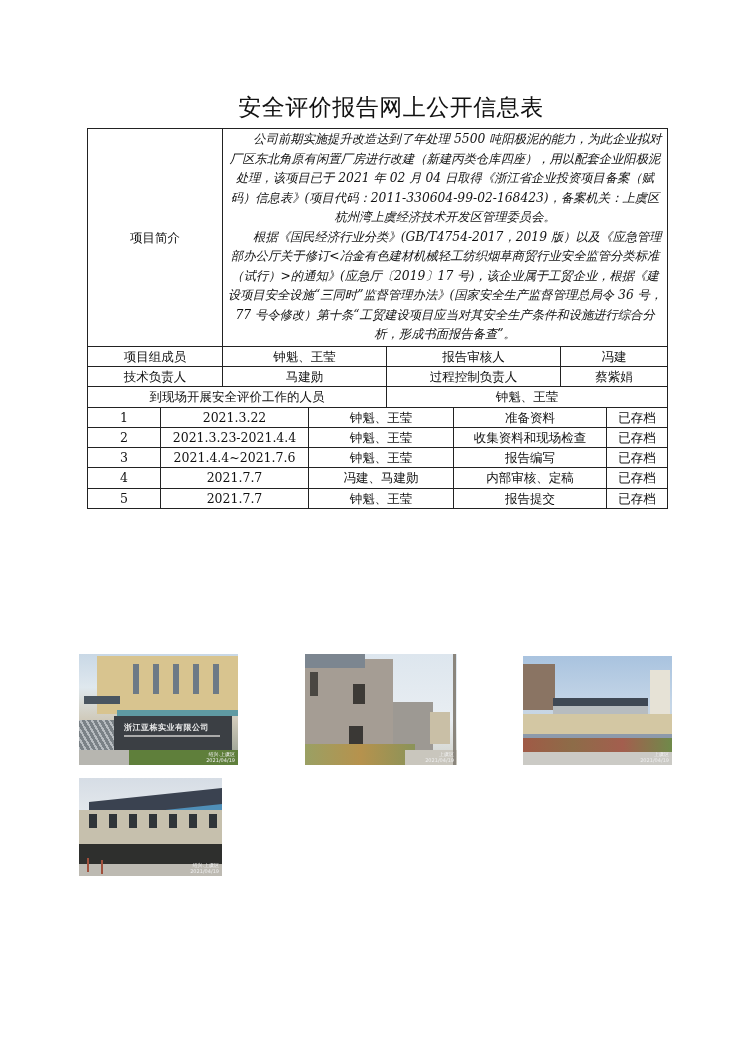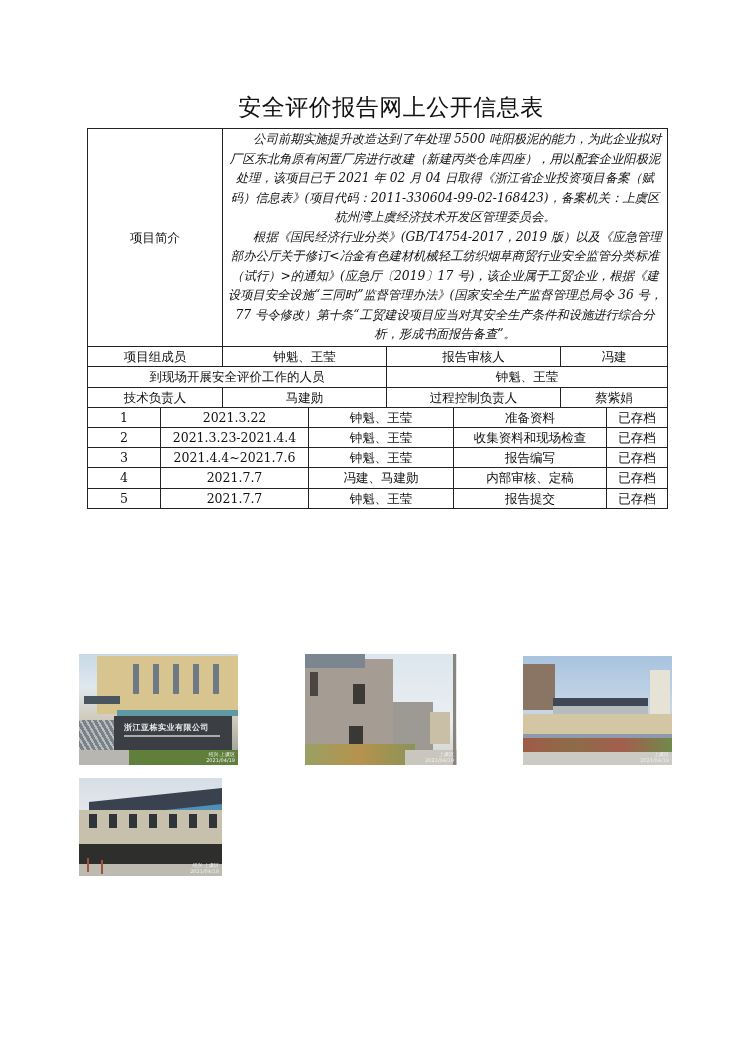--- a/index.html
+++ b/index.html
@@ -46,29 +46,29 @@
       <p>根据《国民经济行业分类》(GB/T4754-2017，2019 版）以及《应急管理部办公厅关于修订&lt;冶金有色建材机械轻工纺织烟草商贸行业安全监管分类标准（试行）&gt;的通知》(应急厅〔2019〕17 号)，该企业属于工贸企业，根据《建设项目安全设施“三同时”监督管理办法》(国家安全生产监督管理总局令 36 号，77 号令修改）第十条“工贸建设项目应当对其安全生产条件和设施进行综合分析，形成书面报告备查”。</p>
     </td>
   </tr>
 
   <tr style="height:20px">
     <td colspan="2">项目组成员</td>
     <td colspan="2">钟魁、王莹</td>
     <td colspan="3">报告审核人</td>
     <td colspan="2">冯建</td>
   </tr>
-  <tr style="height:21px">
-    <td colspan="4">到现场开展安全评价工作的人员</td>
-    <td colspan="5">钟魁、王莹</td>
-  </tr>
   <tr style="height:20px">
     <td colspan="2">技术负责人</td>
     <td colspan="2">马建勋</td>
     <td colspan="3">过程控制负责人</td>
     <td colspan="2">蔡紫娟</td>
+  </tr>
+  <tr style="height:21px">
+    <td colspan="4">到现场开展安全评价工作的人员</td>
+    <td colspan="5">钟魁、王莹</td>
   </tr>
 
   <tr style="height:20px">
     <td>1</td>
     <td colspan="2">2021.3.22</td>
     <td colspan="2">钟魁、王莹</td>
     <td colspan="3">准备资料</td>
     <td>已存档</td>
   </tr>
   <tr style="height:20px">

